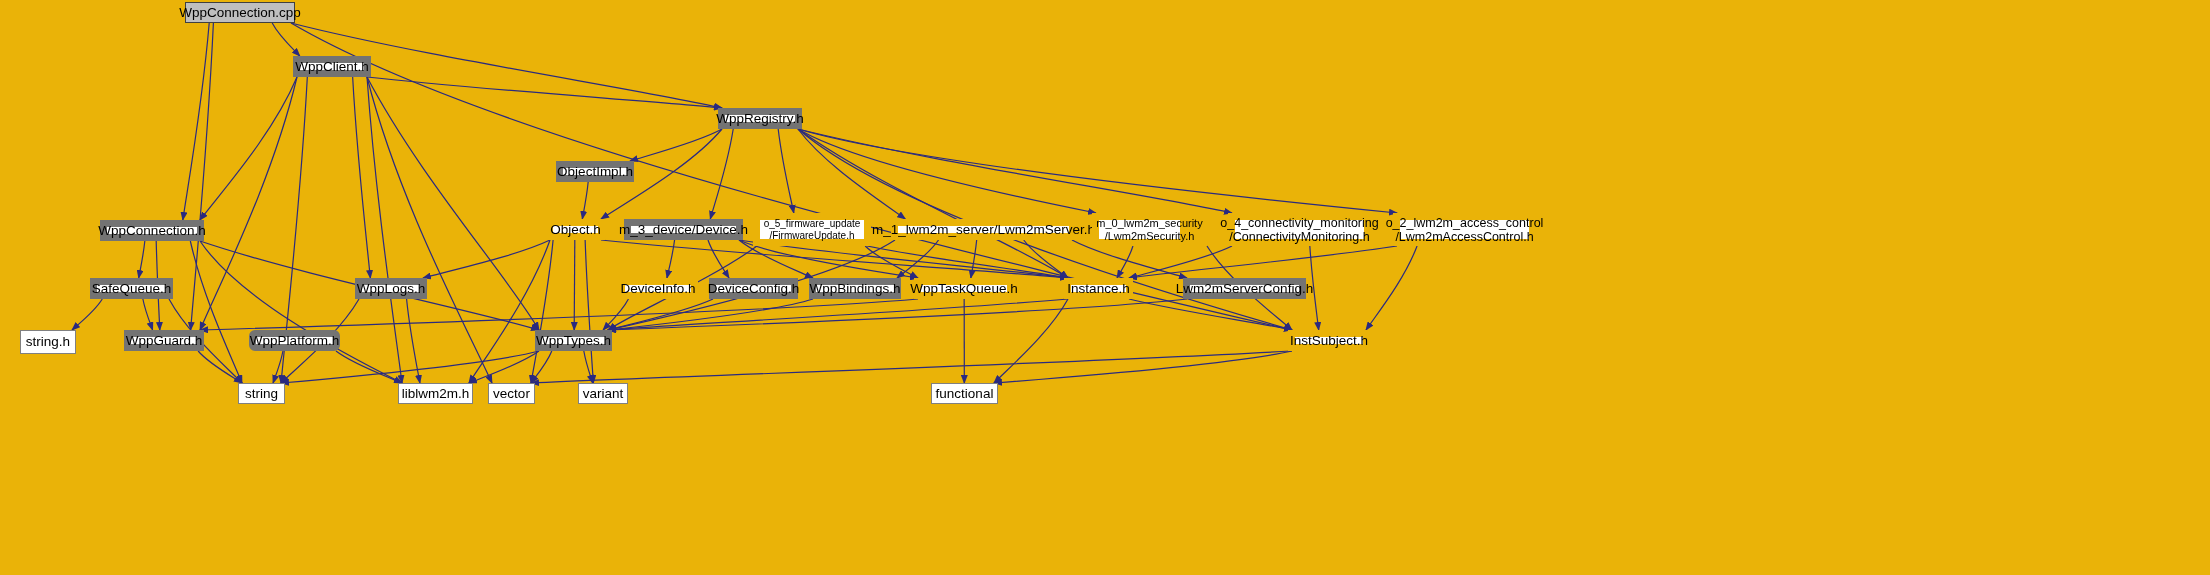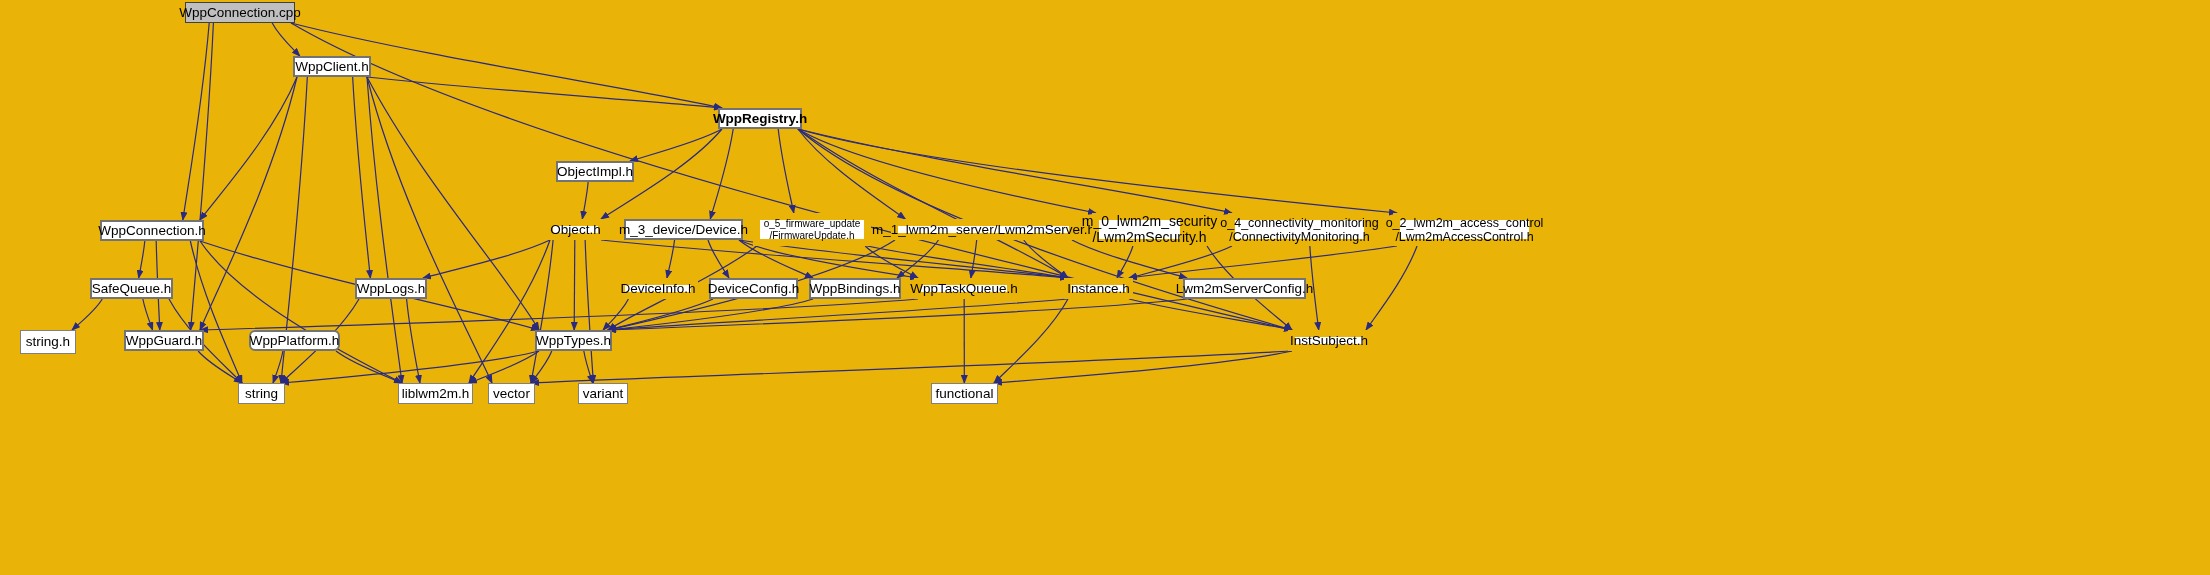--- a/index.html
+++ b/index.html
@@ -1,21 +1,21 @@
 <!DOCTYPE html>
 <html><head>
 <meta charset="utf-8">
 <style>
   html,body{margin:0;padding:0;background:#ffffff;}
   #canvas{position:relative;width:2210px;height:575px;background:#eab308;
           font-family:"Liberation Sans","DejaVu Sans",sans-serif;overflow:hidden;}
   .node{position:absolute;box-sizing:border-box;display:flex;align-items:center;
         justify-content:center;text-align:center;line-height:1.12;
         font-size:13.5px;color:#000000;background:#ffffff;white-space:pre;}
-  .node.black{border:2px solid #737373;}
+  .node.black{border:7px solid #737373;}
   .node.red{border:7px solid #eab308;}
   .node.grey{border:1px solid #808080;}
   .node.root{border:1px solid #404040;background:#bfbfbf;}
   .edges{position:absolute;left:0;top:0;width:2210px;height:575px;pointer-events:none;}
 </style>
 </head>
 <body>
 
 <div id="canvas">
   <svg class="edges" viewBox="0 0 2210 575" xmlns="http://www.w3.org/2000/svg">
@@ -100,29 +100,29 @@
         <path d="M539,351 C521.5,363.8 486.5,375.96 469,383"></path>
         <path d="M551.8,351 C546.5999999999999,363.8 536.2,375.96 531,383"></path>
         <path d="M583.825,351 C586.0375,363.8 590.4625,375.96 592.675,383"></path>
         <path d="M1292,351 C1235.38,363.8 1086.38,375.96 994,383"></path>
         <path d="M1292,351 C1061.75,363.8 681.25,375.96 531,383"></path>
       </g>
   </svg>
   <div id="node-layer">
       <div class="node root" style="left: 185px; top: 2px; width: 110px; height: 21px;">WppConnection.cpp</div>
       <div class="node black" style="left: 293px; top: 56px; width: 78px; height: 21px;">WppClient.h</div>
-      <div class="node black" style="left: 718px; top: 108px; width: 84px; height: 21px; font-weight: bold;">WppRegistry.h</div>
+      <div class="node black" style="left: 718px; top: 108px; width: 84px; height: 21px;">WppRegistry.h</div>
       <div class="node black" style="left: 100px; top: 220px; width: 104px; height: 21px;">WppConnection.h</div>
       <div class="node black" style="left: 556px; top: 161px; width: 78px; height: 21px;">ObjectImpl.h</div>
       <div class="node red" style="left: 546px; top: 219px; width: 59px; height: 21px;">Object.h</div>
       <div class="node black" style="left: 624px; top: 219px; width: 119px; height: 21px;">m_3_device/Device.h</div>
       <div class="node red" style="left: 753px; top: 213px; width: 118px; height: 33px; font-size: 10px;">o_5_firmware_update
 /FirmwareUpdate.h</div>
       <div class="node red" style="left: 891px; top: 219px; width: 185px; height: 21px;">m_1_lwm2m_server/Lwm2mServer.h</div>
-      <div class="node red" style="left: 1092px; top: 213px; width: 95px; height: 33px; font-size: 14px; padding-left: 20px;">m_0_lwm2m_security
+      <div class="node red" style="left: 1092px; top: 213px; width: 95px; height: 33px; font-size: 11px; padding-left: 20px;">m_0_lwm2m_security
 /Lwm2mSecurity.h</div>
       <div class="node red" style="left: 1228px; top: 213px; width: 143px; height: 33px; font-size: 12.5px;">o_4_connectivity_monitoring
 /ConnectivityMonitoring.h</div>
       <div class="node red" style="left: 1393px; top: 213px; width: 143px; height: 33px; font-size: 12.5px;">o_2_lwm2m_access_control
 /Lwm2mAccessControl.h</div>
       <div class="node black" style="left: 90px; top: 278px; width: 83px; height: 21px;">SafeQueue.h</div>
       <div class="node black" style="left: 355px; top: 278px; width: 72px; height: 21px;">WppLogs.h</div>
       <div class="node red" style="left: 618px; top: 278px; width: 80px; height: 21px;">DeviceInfo.h</div>
       <div class="node black" style="left: 709px; top: 278px; width: 89px; height: 21px;">DeviceConfig.h</div>
       <div class="node black" style="left: 809px; top: 278px; width: 92px; height: 21px;">WppBindings.h</div>

